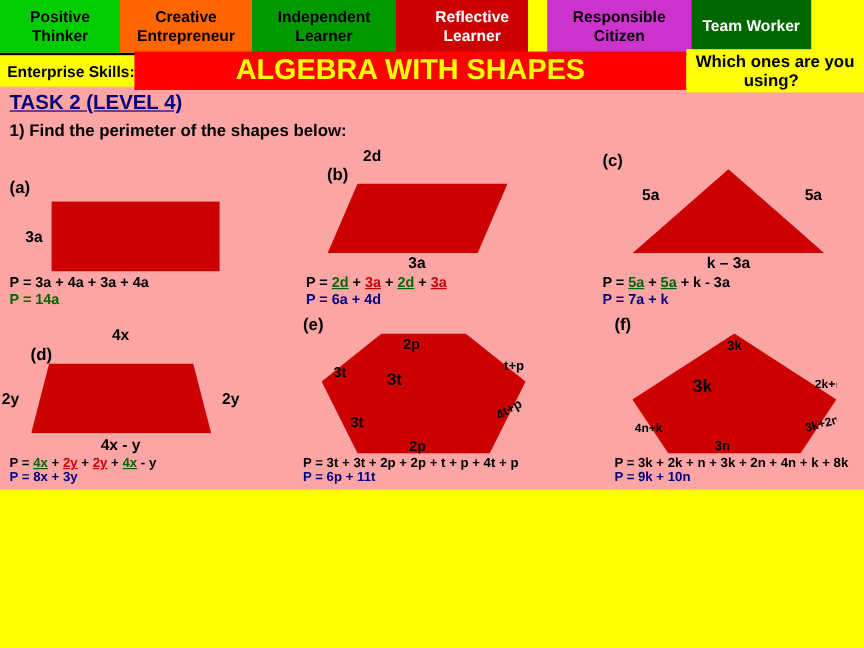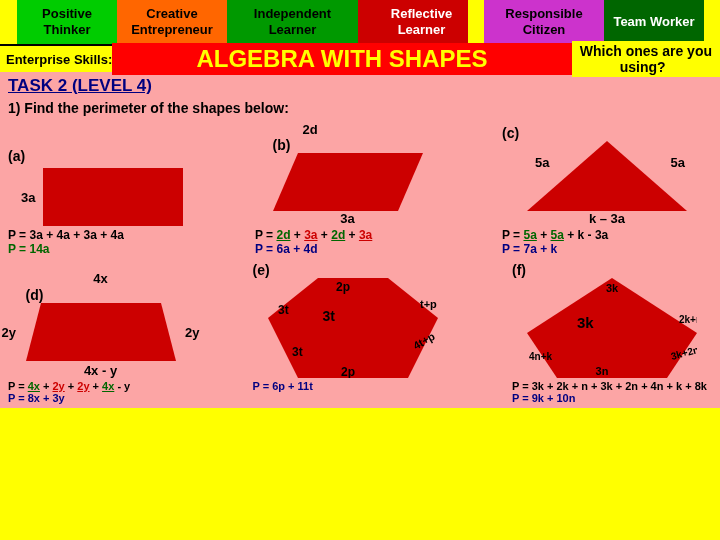--- a/index.html
+++ b/index.html
@@ -22,23 +22,23 @@
       display: flex;
       align-items: center;
       justify-content: center;
       text-align: center;
       font-weight: bold;
       font-size: 13px;
       padding: 2px 4px;
       line-height: 1.2;
       color: #000;
     }
-    .tab-positive { background: #00cc00; width: 100px; margin-left: 17px; }
+    .tab-positive { background: #00cc00; width: 100px; }
     .tab-creative { background: #ff6600; width: 110px; }
-    .tab-independent { background: #009900; width: 131px; }
+    .tab-independent { background: #009900; width: 120px; }
     .tab-reflective { background: #cc0000; color: #fff; width: 110px; padding-left: 21px; }
     .tab-responsible { background: #cc33cc; color: #000000; width: 120px; margin-left: 16px; }
     .tab-team { background: #006600; color: #fff; width: 100px; }
 
     
     .enterprise-bar {
       display: flex;
       align-items: center;
       height: 28px;
       background: #ffff00;
@@ -241,20 +241,21 @@
     </div>
 
   </div>
 
   <div style="display:flex;justify-content:space-between;font-size:11px;font-weight:bold;margin-top:2px;">
     <div style="width:185px;">
       <div>P = <span style="text-decoration:underline;color:#006600;">4x</span> + <span style="text-decoration:underline;color:#cc0000;">2y</span> + <span style="text-decoration:underline;color:#cc0000;">2y</span> + <span style="text-decoration:underline;color:#006600;">4x</span> - y</div>
       <div style="color:#000080;">P = 8x + 3y</div>
     </div>
     <div style="width:200px;">
+      <div>P = 3t + 3t + 2p + 2p + t + p + 4t + p</div>
       <div style="color:#000080;">P = 6p + 11t</div>
     </div>
     <div style="width:200px;">
       <div>P = 3k + 2k + n + 3k + 2n + 4n + k + 8k</div>
       <div style="color:#000080;">P = 9k + 10n</div>
     </div>
   </div>
 
 </div>
 

